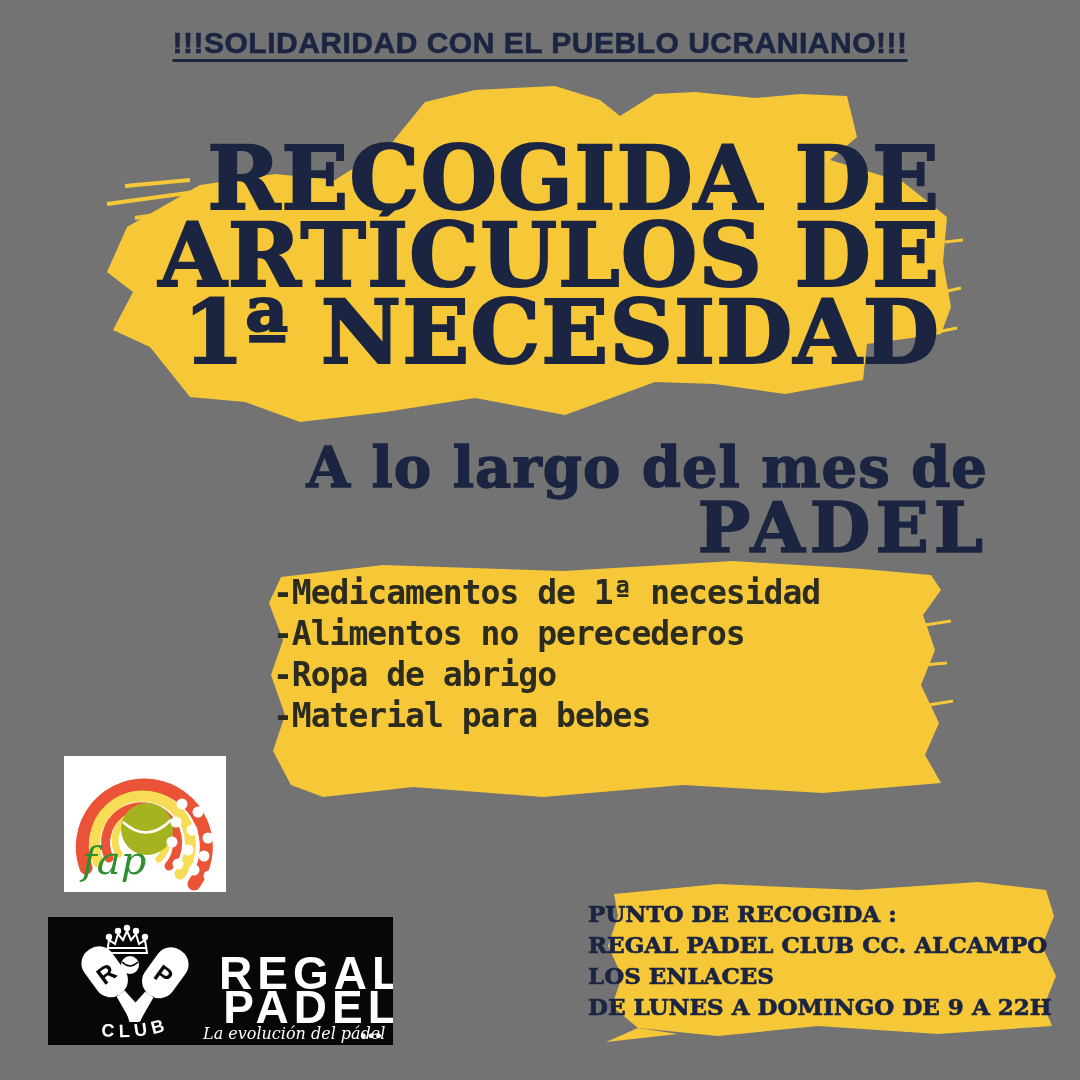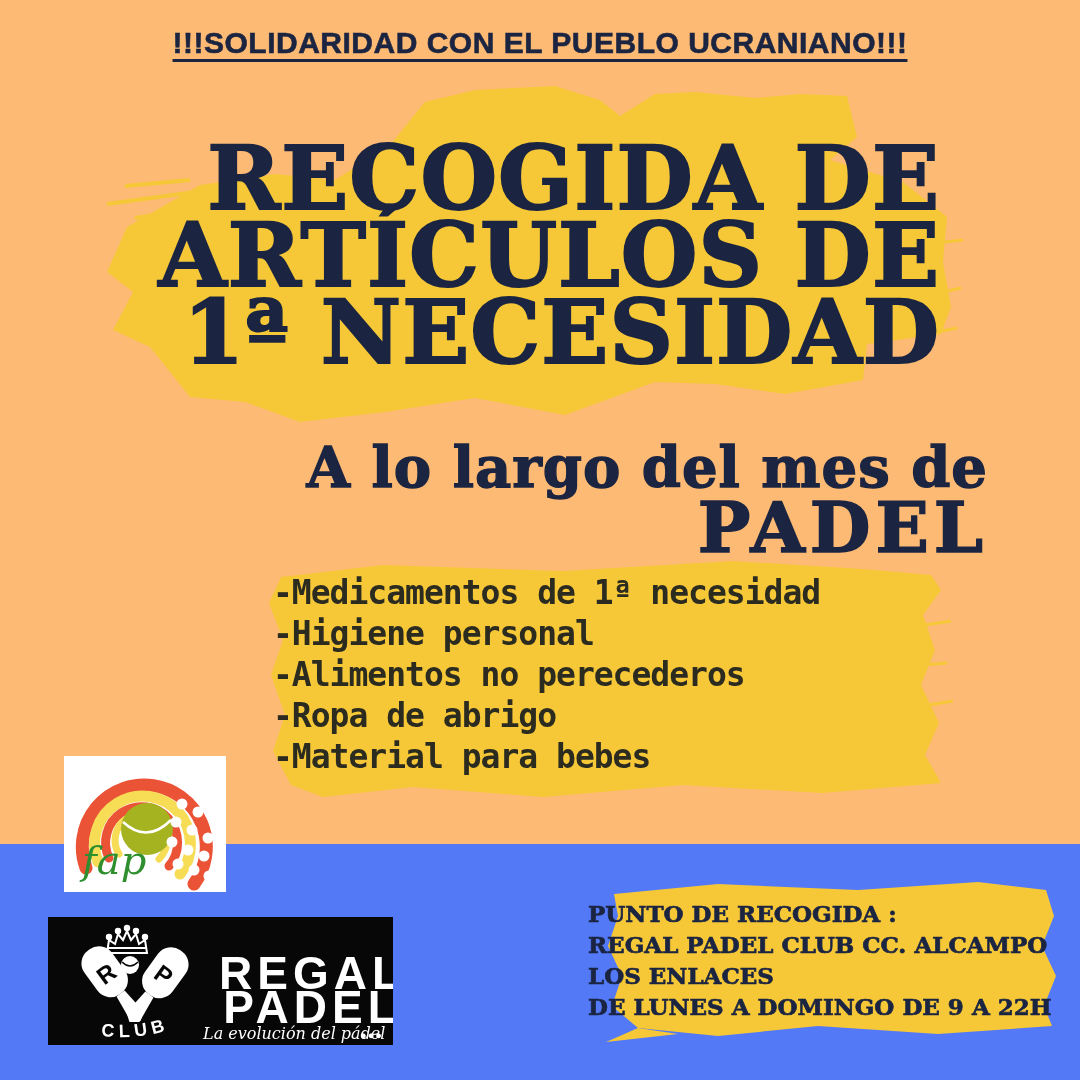--- a/index.html
+++ b/index.html
@@ -1,18 +1,18 @@
 <!DOCTYPE html>
 <html><head>
 <meta charset="utf-8">
 <style>
   html,body{margin:0;padding:0;}
   body{width:1080px;height:1080px;overflow:hidden;background:#5379F6;
        font-family:"Liberation Sans",sans-serif;}
-  #poster{position:relative;width:1080px;height:844px;background:#fdba74;}
+  #poster{position:relative;width:1080px;height:1080px;background:#737373;}
   .abs{position:absolute;}
 
   
   .banner{left:0;top:26px;width:1080px;text-align:center;
           font-weight:bold;font-size:30px;letter-spacing:0.5px;color:#1B2541;
           text-decoration:underline;text-underline-offset:6px;
           -webkit-text-stroke:0.6px #1B2541;}
 
   
   .splash{z-index:1;}
@@ -72,21 +72,20 @@
   <svg class="abs splash" style="left:263px;top:555px;" width="690" height="250" viewBox="0 0 690 250">
     <path fill="#F6C838" d="M 18 22 L 120 10 L 300 16 L 470 6 L 600 14 L 668 20
       L 678 35 L 660 60 L 672 95 L 658 130 L 676 168 L 662 200 L 678 228
       L 560 238 L 420 230 L 280 242 L 150 232 L 60 242 L 28 230
       L 10 196 L 22 160 L 8 120 L 20 85 L 6 48 Z"></path>
     <path stroke="#F6C838" stroke-width="3" fill="none" d="M 662 70 L 688 66 M 666 150 L 690 146 M 660 110 L 684 108"></path>
   </svg>
 
   <div class="abs items-block txt">
     <div>-Medicamentos de 1ª necesidad</div>
-    <div>-Higiene personal</div>
     <div>-Alimentos no perecederos</div>
     <div>-Ropa de abrigo</div>
     <div>-Material para bebes</div>
   </div>
 
   <svg class="abs splash" style="left:598px;top:876px;" width="462" height="168" viewBox="0 0 462 168">
     <path fill="#F6C838" d="M 16 18 L 120 8 L 260 14 L 380 6 L 448 14
       L 456 40 L 444 70 L 458 100 L 446 130 L 454 150
       L 340 158 L 220 150 L 120 160 L 40 152
       L 14 130 L 24 100 L 10 70 L 20 40 Z"></path>

